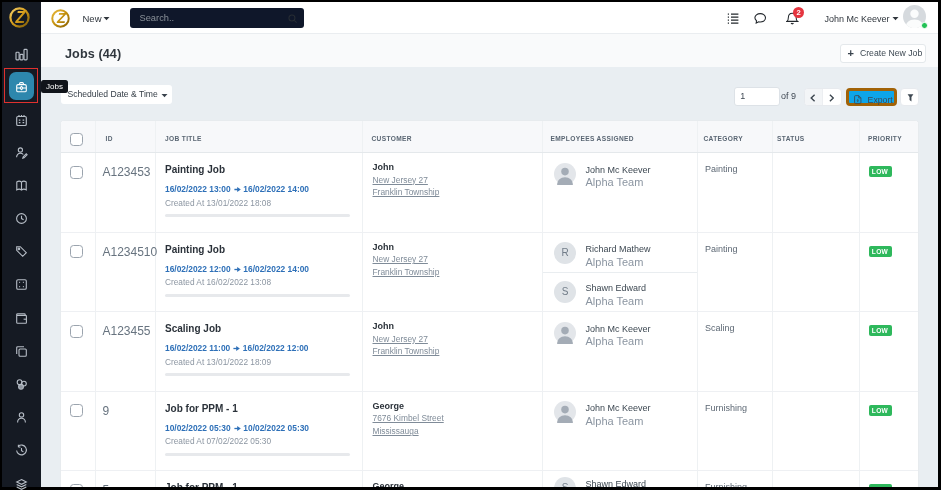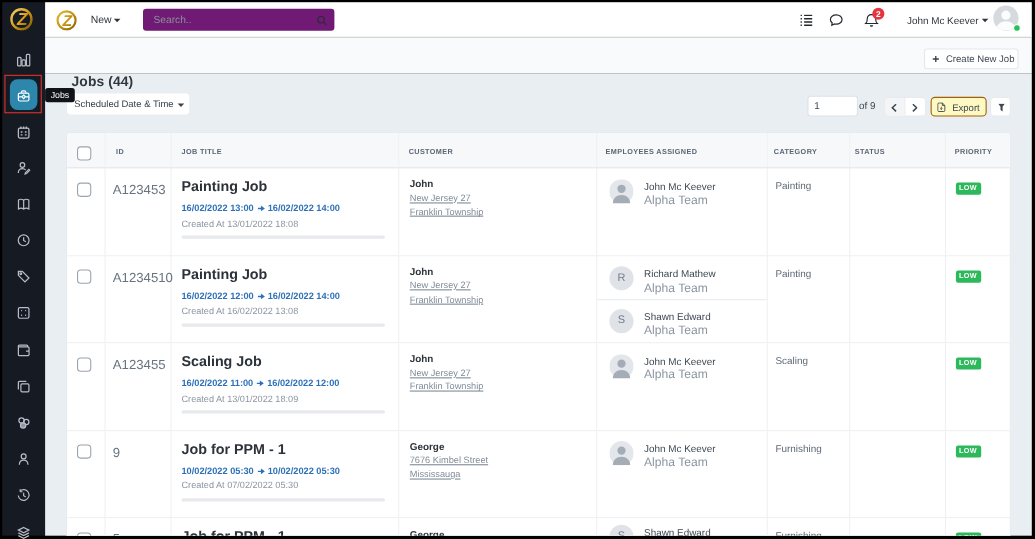--- a/index.html
+++ b/index.html
@@ -7,38 +7,38 @@
 .abs{position:absolute;}
 #sidebar{left:2px;top:2px;width:39px;height:485px;background:#151a23;}
 #navbar{left:41px;top:2px;width:897px;height:32px;background:#fff;border-bottom:1px solid #eaedf0;}
 #pagehead{left:41px;top:34px;width:897px;height:33px;background:#f9fafb;}
 #content{left:41px;top:67px;width:897px;height:420px;background:#e9eef2;}
 .sicon{position:absolute;left:13px;width:13px;height:13px;}
 #jobsq{position:absolute;left:6.5px;top:69.5px;width:25px;height:28px;border-radius:7px;background:#2d87ad;}
 #jobsred{position:absolute;left:2px;top:65.5px;width:34px;height:35.5px;border:1.6px solid #e0312e;}
 #tooltip{left:41px;top:80.3px;width:27px;height:13.2px;background:#10141a;border-radius:2.5px;color:#fff;font-size:8px;line-height:13.2px;text-align:center;}
 .nvtxt{color:#2f353c;font-size:9.5px;}
-#searchbox{left:88.5px;top:6px;width:174px;height:20.4px;background:#701a75;border-radius:3px;color:#8a9199;font-size:9.3px;line-height:20.4px;padding-left:10px;}
-#heading{left:65px;top:46.8px;font-size:12.6px;font-weight:bold;color:#30373e;letter-spacing:0.1px;margin-top:20px;}
+#searchbox{left:88.5px;top:6px;width:174px;height:20.4px;background:#0f172a;border-radius:3px;color:#8a9199;font-size:9.3px;line-height:20.4px;padding-left:10px;}
+#heading{left:65px;top:46.8px;font-size:12.6px;font-weight:bold;color:#30373e;letter-spacing:0.1px;}
 #createbtn{left:839.5px;top:44.2px;width:86px;height:19.2px;background:#fff;border:1px solid #e4e8eb;border-radius:3px;color:#3e4953;font-size:8.7px;line-height:17px;}
 #schedbtn{left:61.3px;top:85.4px;width:111px;height:18.2px;background:#fff;border-radius:3px;font-size:8.6px;color:#343d46;line-height:18.2px;padding-left:6.2px;}
 .pgtxt{font-size:9px;color:#3f4853;}
 #pginput{left:733.7px;top:87px;width:46px;height:19px;background:#fff;border:1px solid #dde2e7;border-radius:3px;font-size:9px;color:#3f4853;line-height:17px;padding-left:5.5px;}
-#exportbtn{left:845.6px;top:87.6px;width:51px;height:18.4px;background:#fef9c3;border:1px solid #a16207;border-radius:4px;}
+#exportbtn{left:845.6px;top:87.6px;width:51px;height:18.4px;background:#0ea5e9;border:3px solid #a16207;border-radius:4px;}
 #filterbtn{left:900.1px;top:87.6px;width:18.8px;height:18.4px;background:#fff;border:1px solid #e7eaee;border-radius:4px;}
 #tablecard{left:60px;top:120px;width:859px;height:367px;background:#fff;border:1px solid #e7ebee;border-bottom:none;border-radius:4px 4px 0 0;overflow:hidden;}
 table{border-collapse:collapse;table-layout:fixed;width:859px;}
 th,td{vertical-align:top;border-right:1px solid #eef1f3;padding:0;}
 th{height:31.5px;background:#f7f8fa;border-bottom:1px solid #e4e8eb;font-size:6.6px;color:#5a6673;letter-spacing:0.35px;text-align:left;vertical-align:middle;padding-top:4px;}
 td{border-bottom:1px solid #eef0f3;height:79.6px;}
 tr:last-child td{border-bottom:none;}
 .cb{width:13px;height:13px;border:1px solid #9ba4ae;border-radius:3.5px;background:#fff;}
 .idt{font-size:12px;color:#67737f;padding:12px 0 0 7px;}
 .jt{padding:11px 10px 0 9.5px;}
-.jt .t1{font-size:13px;font-weight:bold;color:#2b323a;line-height:12px;}
+.jt .t1{font-size:10px;font-weight:bold;color:#2b323a;line-height:12px;}
 .jt .t2{font-size:8.4px;font-weight:bold;color:#2e70b8;line-height:12px;margin-top:7px;}
 .jt .t3{font-size:8.3px;color:#8b95a1;line-height:12px;margin-top:1.5px;}
 .prog{margin-top:5.5px;height:3px;background:#e7e9ec;border-radius:2px;width:185px;}
 .cust{padding:8px 0 0 10px;}
 .cust .c1{font-size:9px;font-weight:bold;color:#2b323a;line-height:12.5px;}
 .cust .c2{font-size:8.4px;color:#7f8b98;line-height:12.8px;text-decoration:underline;}
 .emp{display:flex;padding:9.5px 0 0 11.5px;}
 .emp .av{width:22px;height:22px;border-radius:50%;flex:none;}
 .emp .et{margin-left:9.5px;}
 .emp .e1{font-size:9px;color:#3d4852;line-height:12.5px;margin-top:1px;}

